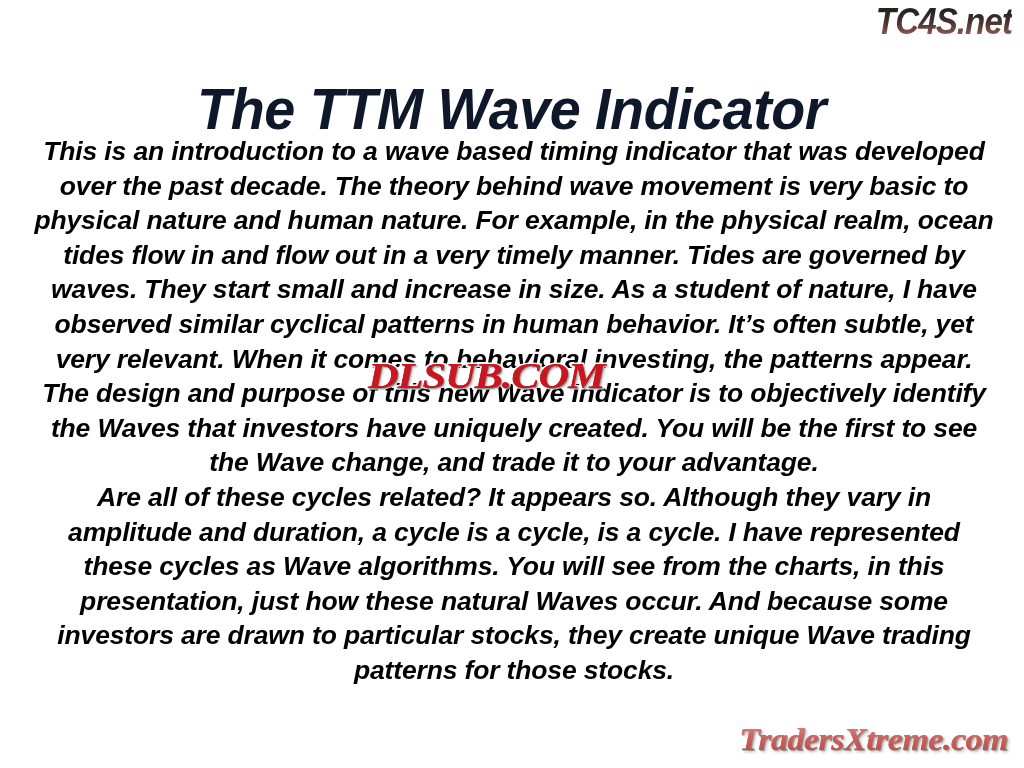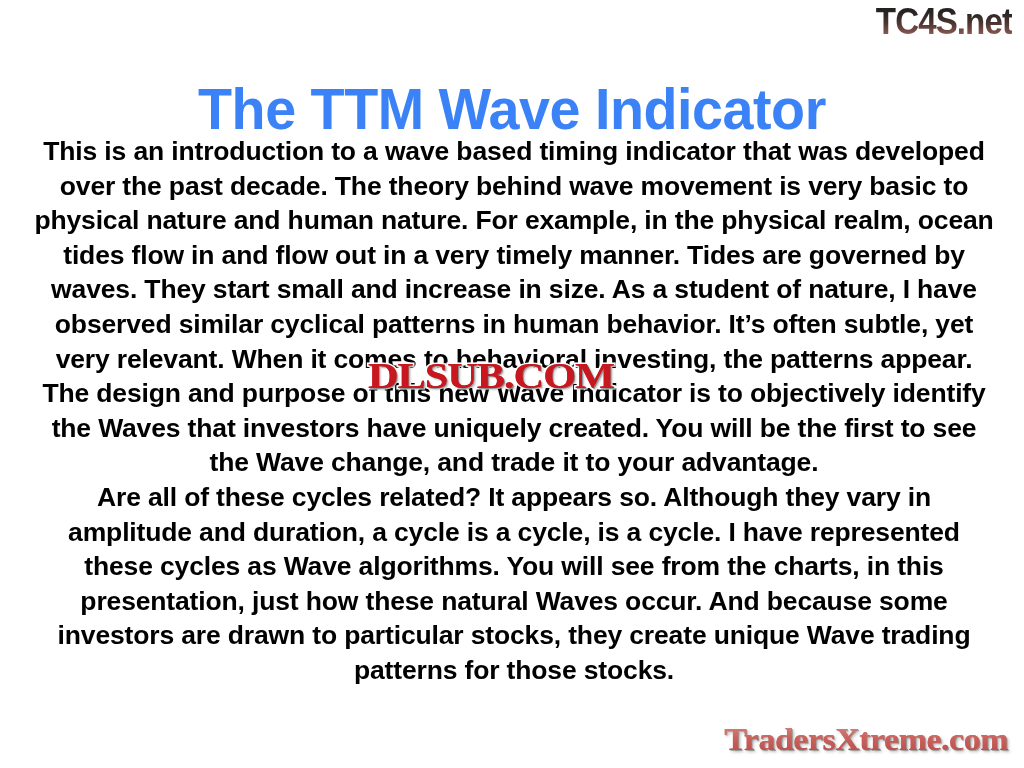--- a/index.html
+++ b/index.html
@@ -13,20 +13,21 @@
     overflow: hidden;
     font-family: "Liberation Sans", sans-serif;
     -webkit-font-smoothing: antialiased;
   }
 
   #slide {
     position: relative;
     width: 1024px;
     height: 768px;
     background: #ffffff;
+    font-style: italic;
   }
 
   
   #brand-logo {
     position: absolute;
     top: 2px;
     right: 12px;
     font-family: "Liberation Sans", sans-serif;
     font-weight: bold;
     font-size: 36px;
@@ -52,21 +53,21 @@
   #slide-title {
     position: absolute;
     top: 38px;
     left: 0;
     width: 1024px;
     text-align: center;
     font-family: "Liberation Sans", sans-serif;
     font-weight: bold;
     font-size: 58px;
     line-height: 64px;
-    color: #3b82f6;
+    color: #0f172a;
     letter-spacing: -0.5px;
   }
   #slide-title .t-inner {
     display: inline-block;
     transform: scaleX(0.96);
   }
 
   
   #body-copy {
     position: absolute;

